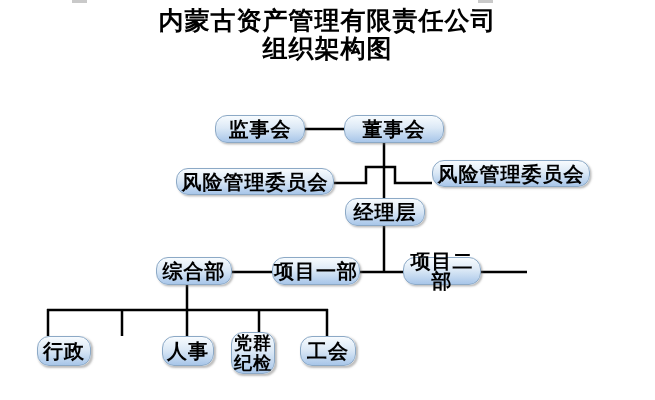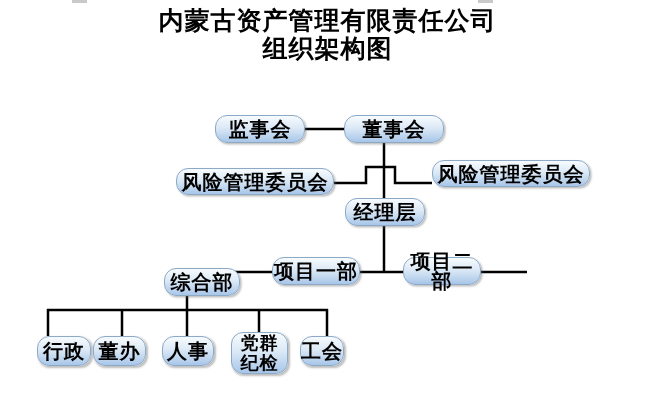--- a/index.html
+++ b/index.html
@@ -93,24 +93,23 @@
   </svg>
 
   <div class="node" style="left:215px; top:115px; width:90px; height:28px;">监事会</div>
   <div class="node" style="left:344px; top:115px; width:100px; height:28px;">董事会</div>
 
   <div class="node" style="left:176px; top:168px; width:158px; height:27px;">风险管理委员会</div>
   <div class="node" style="left:432px; top:160px; width:158px; height:27px;">风险管理委员会</div>
 
   <div class="node" style="left:345px; top:198px; width:80px; height:28px;">经理层</div>
 
-  <div class="node" style="left:164px; top:257px; width:76px; height:28px;margin-top:11px;">综合部</div>
+  <div class="node" style="left:156px; top:257px; width:76px; height:28px;">综合部</div>
   <div class="node" style="left:403px; top:257px; width:78px; height:28px;">项目二部</div>
   <div class="node" style="left:272px; top:257px; width:88px; height:28px;">项目一部</div>
 
   <div class="node" style="left:24px; top:336px; width:54px; height:30px;margin-left:13px;">行政</div>
-  <div class="node" style="left:93px; top:336px; width:53px; height:30px;">董办</div>
   <div class="node" style="left:162px; top:336px; width:52px; height:30px;">人事</div>
-  <div class="node two-line" style="left:231px; top:332px; width:57px; height:42px;">党群
+  <div class="node two-line" style="left:231px; top:332px; width:44px; height:42px;">党群
 纪检</div>
-  <div class="node" style="left:300px; top:336px; width:44px; height:30px;">工会</div>
+  <div class="node" style="left:300px; top:336px; width:56px; height:30px;">工会</div>
 
 </div>
 
 </body></html>

